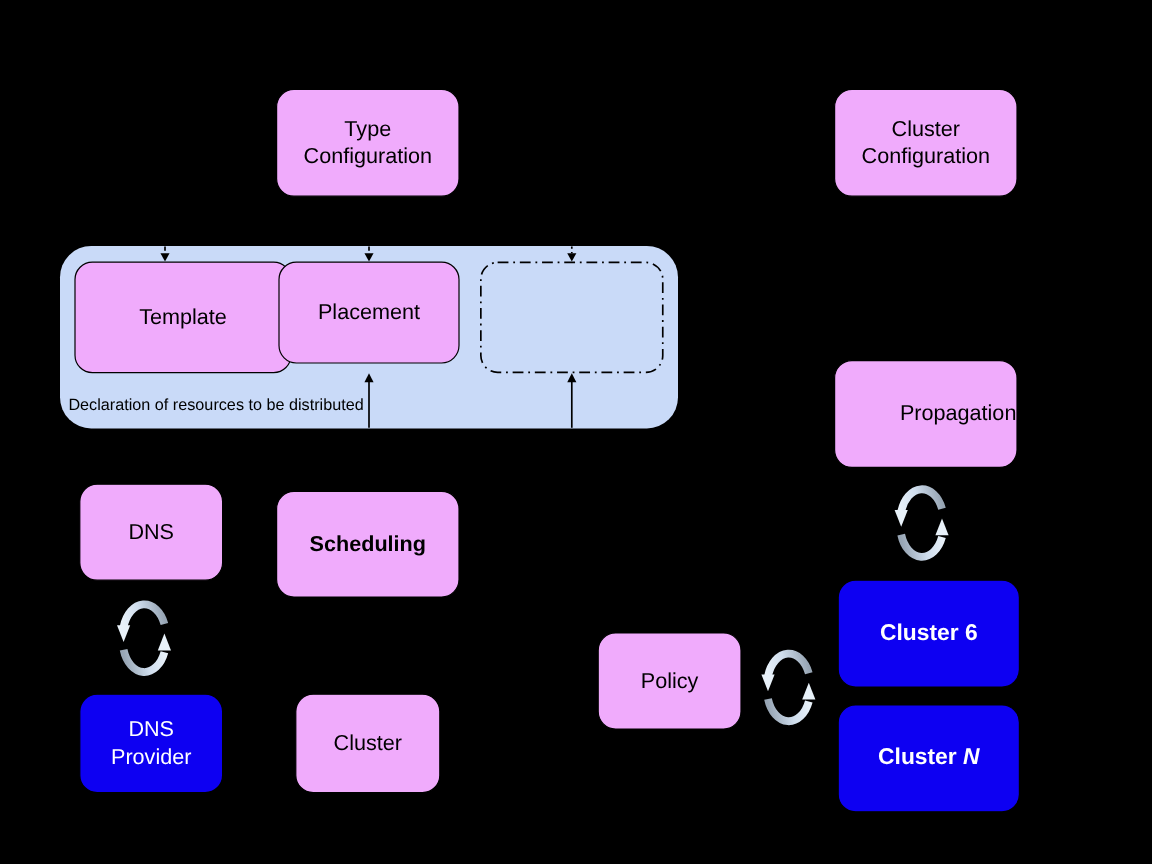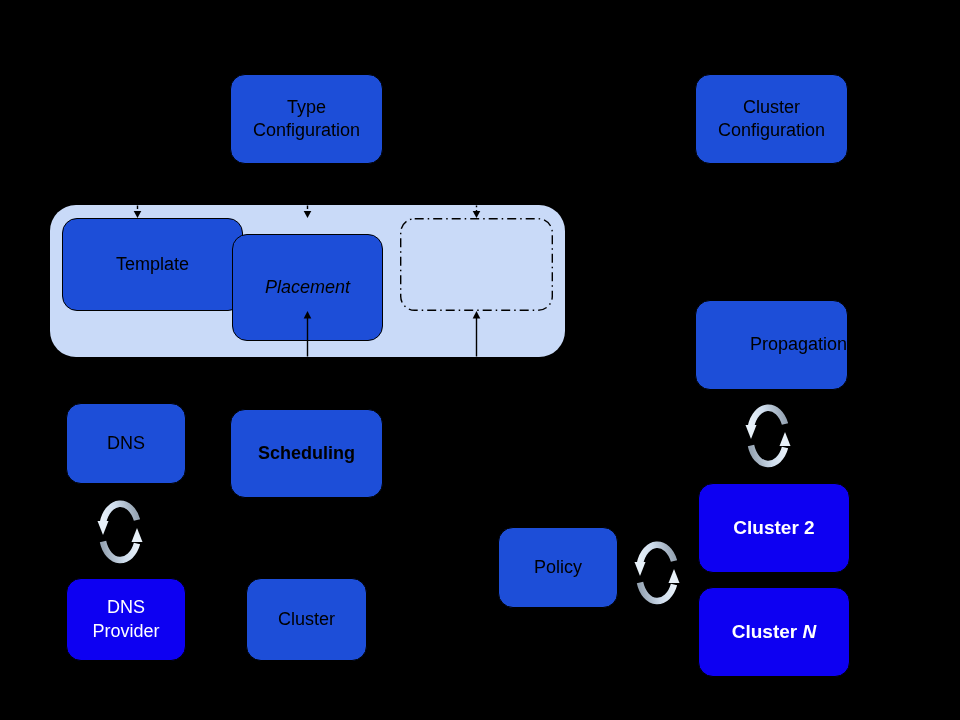--- a/index.html
+++ b/index.html
@@ -12,21 +12,21 @@
     font-family: "Liberation Sans", sans-serif;
   }
   .node {
     position: absolute;
     box-sizing: border-box;
     display: flex;
     flex-direction: column;
     align-items: center;
     justify-content: center;
     text-align: center;
-    background: #1d4ed8;
+    background: #f0abfc;
     border: 1.4px solid #000;
     border-radius: 15px;
     font-size: 18px;
     line-height: 1.3;
     color: #000;
     white-space: pre-line;
     z-index: 2;
   }
   .node.noborder { border: none; }
   .node.blue {
@@ -94,25 +94,26 @@
     <span>Cluster
 Configuration</span>
   </div>
 
   <div class="container-box"></div>
 
   <div class="node" style="left:62px; top:218px; width:181px; height:93px;">
     <span>Template</span>
   </div>
 
-  <div class="node" style="left:232px; top:234px; width:151px; height:107px;font-style:italic;">
+  <div class="node" style="left:232px; top:218px; width:151px; height:85px;">
     <span>Placement</span>
   </div>
 
 
+  <div class="caption">Declaration of resources to be distributed</div>
 
   <div class="node" style="left:66px; top:403px; width:120px; height:81px;">
     <span>DNS</span>
   </div>
 
   <div class="node" style="left:230px; top:409px; width:153px; height:89px;font-weight:bold;">
     <span>Scheduling</span>
   </div>
 
   <div class="node" style="left:695px; top:300px; width:153px; height:90px;align-items:flex-end;">
@@ -126,21 +127,21 @@
 
   <div class="node" style="left:246px; top:578px; width:121px; height:83px;">
     <span>Cluster</span>
   </div>
 
   <div class="node" style="left:498px; top:527px; width:120px; height:81px;">
     <span>Policy</span>
   </div>
 
   <div class="node blue boldlabel" style="left:698px; top:483px; width:152px; height:90px;">
-    <span>Cluster 2</span>
+    <span>Cluster 6</span>
   </div>
 
   <div class="node blue boldlabel" style="left:698px; top:587px; width:152px; height:90px;">
     <span><span>Cluster </span><span class="it">N</span></span>
   </div>
 
   <svg class="sync" style="left:94px; top:495px;" viewBox="0 0 52 72">
     <path d="M43 25 A 18 26 0 0 0 9 27.5" fill="none" stroke="url(#gTop)" stroke-width="6.5"></path>
     <polygon points="3.5,26 14.5,26 9,40" fill="#e8f1f9"></polygon>
     <path d="M9 46.5 A 18 26 0 0 0 43 48.5" fill="none" stroke="url(#gBot)" stroke-width="6.5"></path>

